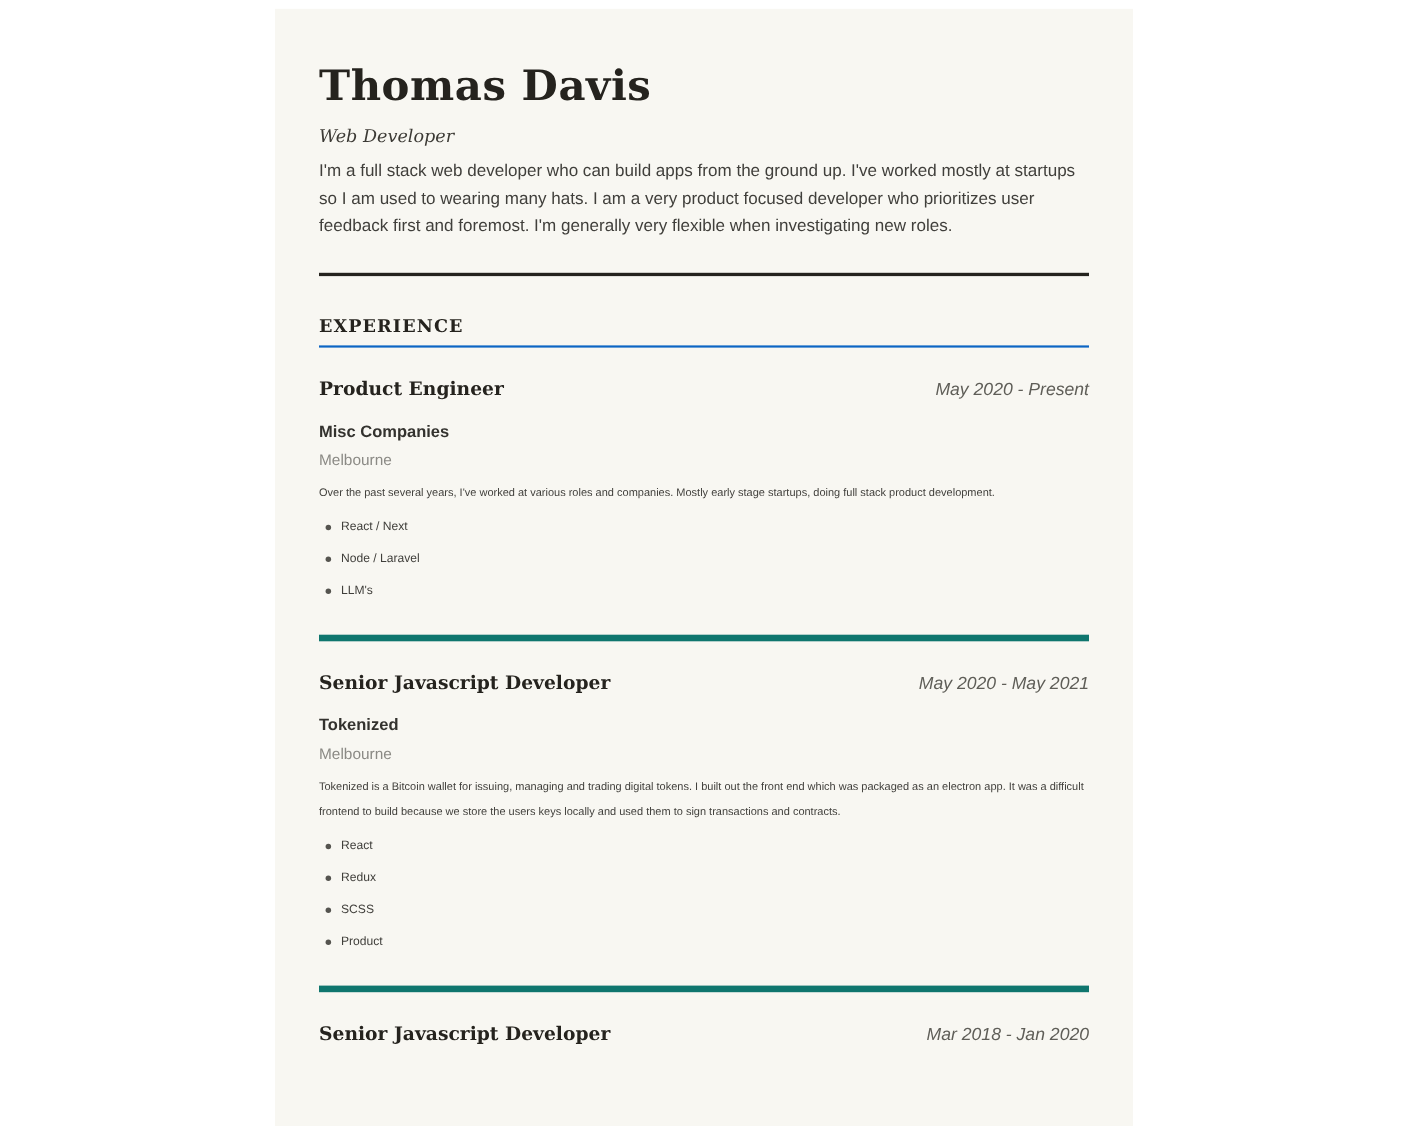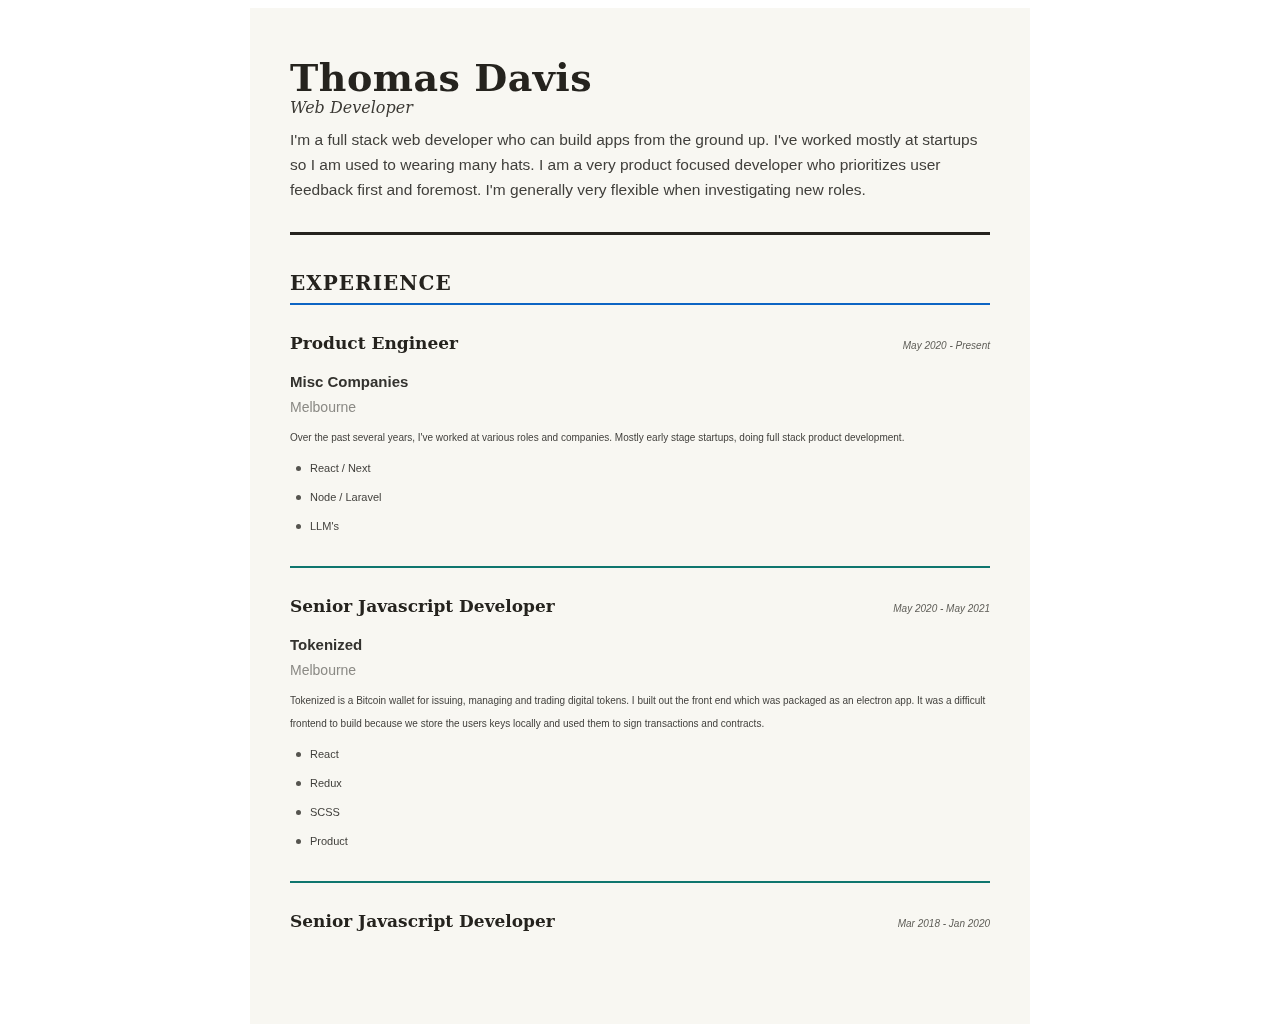--- a/index.html
+++ b/index.html
@@ -22,64 +22,65 @@
     font-size: 38px;
     line-height: 1.05;
     color: #25231e;
     letter-spacing: 0.5px;
   }
   .candidate-title {
     font-family: "DejaVu Serif", "Liberation Serif", serif;
     font-style: italic;
     font-size: 16px;
     color: #3c3a35;
+    margin-top: 16px;
   }
   .candidate-summary {
     margin-top: 10px;
     font-size: 15.5px;
     line-height: 25px;
     color: #403f3b;
   }
   .thick-rule {
     margin-top: 30px;
     height: 3px;
     background: #25231e;
     border: none;
   }
   .section-title {
     margin-top: 36px;
     font-family: "DejaVu Serif", "Liberation Serif", serif;
     font-weight: 700;
-    font-size: 20px;
+    font-size: 16px;
     letter-spacing: 1px;
     color: #25231e;
     padding-bottom: 8px;
     border-bottom: 2px solid #0d65c4;
   }
   .job {
     padding-top: 28px;
     padding-bottom: 30px;
   }
   .job + .job {
-    border-top: 2px solid #0f766e;
+    border-top: 6px solid #0f766e;
   }
   .job-header {
     display: flex;
     justify-content: space-between;
     align-items: baseline;
   }
   .position {
     font-family: "DejaVu Serif", "Liberation Serif", serif;
     font-weight: 700;
     font-size: 17px;
     color: #25231e;
   }
   .dates {
     font-style: italic;
-    font-size: 10px;
+    font-size: 16px;
     color: #5f5e58;
   }
   .company {
     margin-top: 20px;
     font-weight: 700;
     font-size: 15px;
     color: #33322e;
   }
   .location {
     margin-top: 9px;

